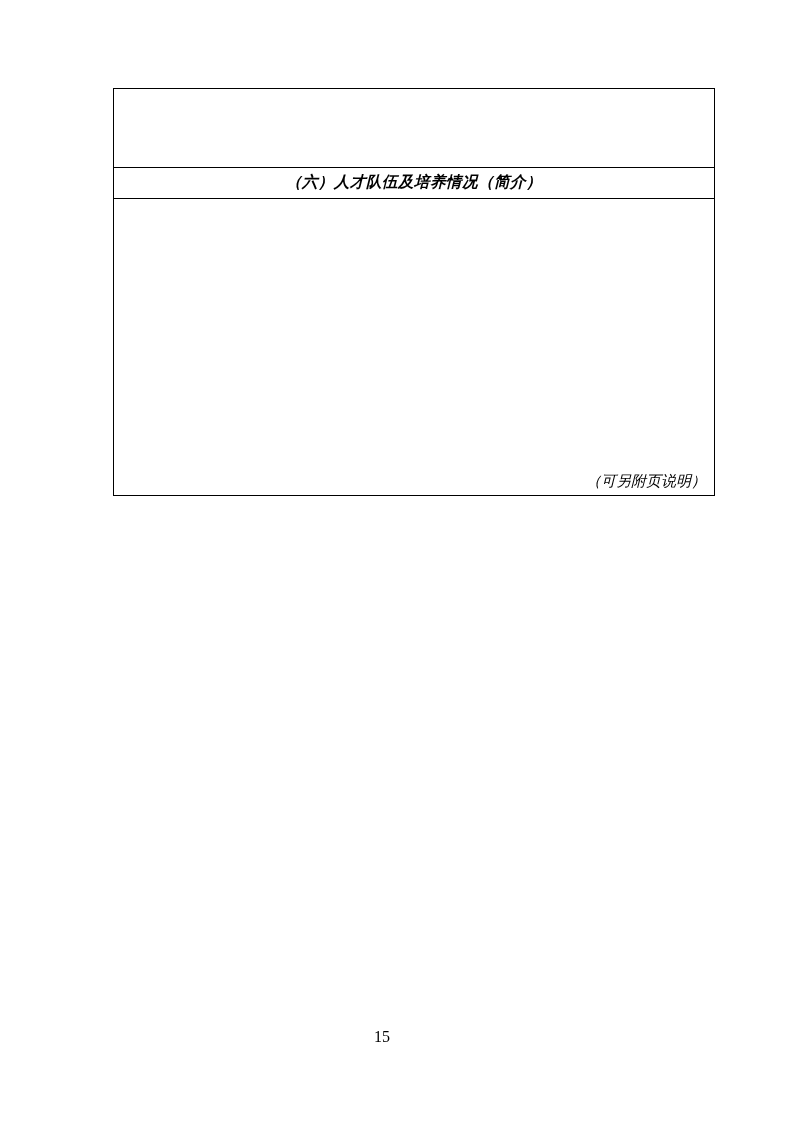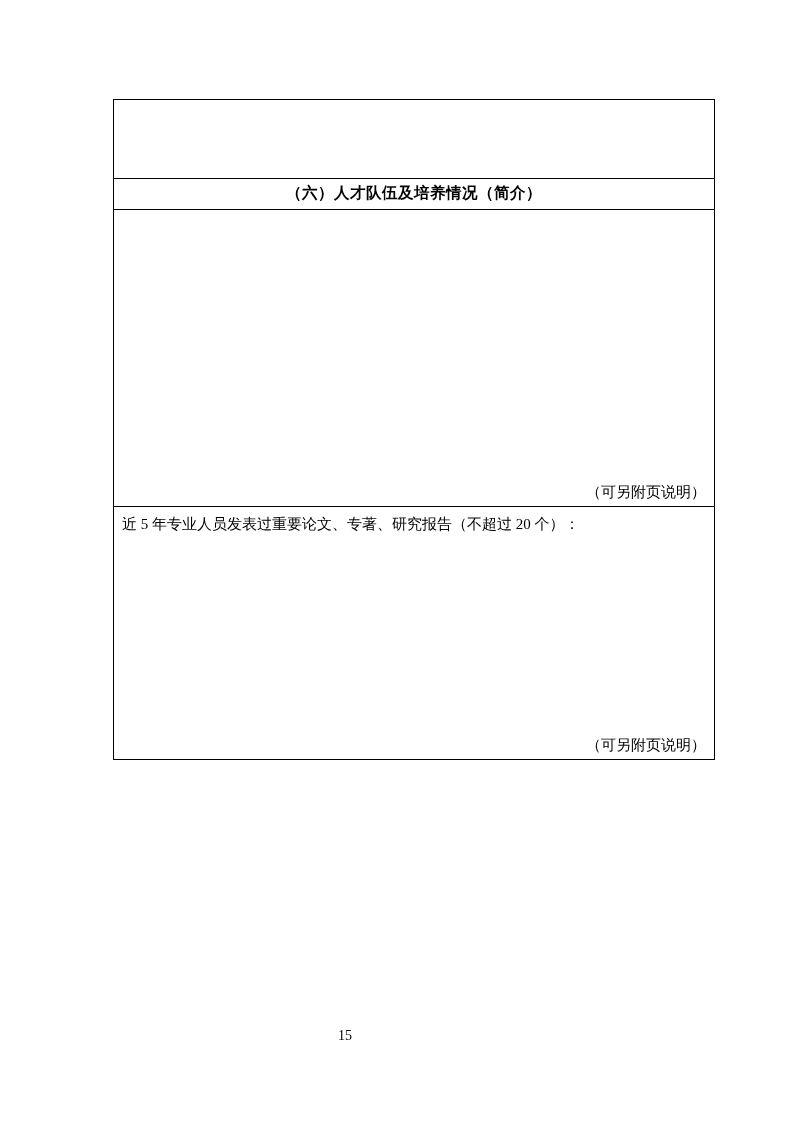--- a/index.html
+++ b/index.html
@@ -21,24 +21,25 @@
     top: 0;
     left: 0;
     width: 793px;
     height: 1122px;
     background: #ffffff;
   }
 
   .form-table {
     position: absolute;
     left: 113px;
-    top: 99px;
+    top: 88px;
     width: 601px;
     border-collapse: collapse;
     table-layout: fixed;
+    font-style: italic;
   }
 
   .form-table td {
     border: 1px solid #000000;
     padding: 0;
     vertical-align: top;
   }
 
   
   .row-empty-top {
@@ -96,22 +97,23 @@
     font-family: "Liberation Serif", serif;
     white-space: nowrap;
   }
 
   .page-number {
     position: absolute;
     left: 0;
     top: 1028px;
     width: 690px;
     text-align: center;
-    font-size: 14px;
+    font-size: 16px;
     font-family: "Liberation Serif", serif;
+    padding-left: 37px;
   }
 </style>
 </head>
 <body>
 
 <div class="page">
 
   <table class="form-table">
     <colgroup>
         <col style="width:601px">
@@ -128,27 +130,18 @@
         </td>
       </tr>
       <tr>
         <td class="row-answer">
           <div class="answer-box">
             <span></span>
             <span class="note-right">（可另附页说明）</span>
           </div>
         </td>
       </tr>
-      <tr>
-        <td class="row-papers">
-          <div class="papers-box">
-            <span class="papers-prompt">近 5 年专业人员发表过重要论文、专著、研究报告（不超过 20 个）：</span>
-            <span></span>
-            <span class="note-right">（可另附页说明）</span>
-          </div>
-        </td>
-      </tr>
     </tbody>
   </table>
 
   <div class="page-number">15</div>
 
 </div>
 
 </body></html>

